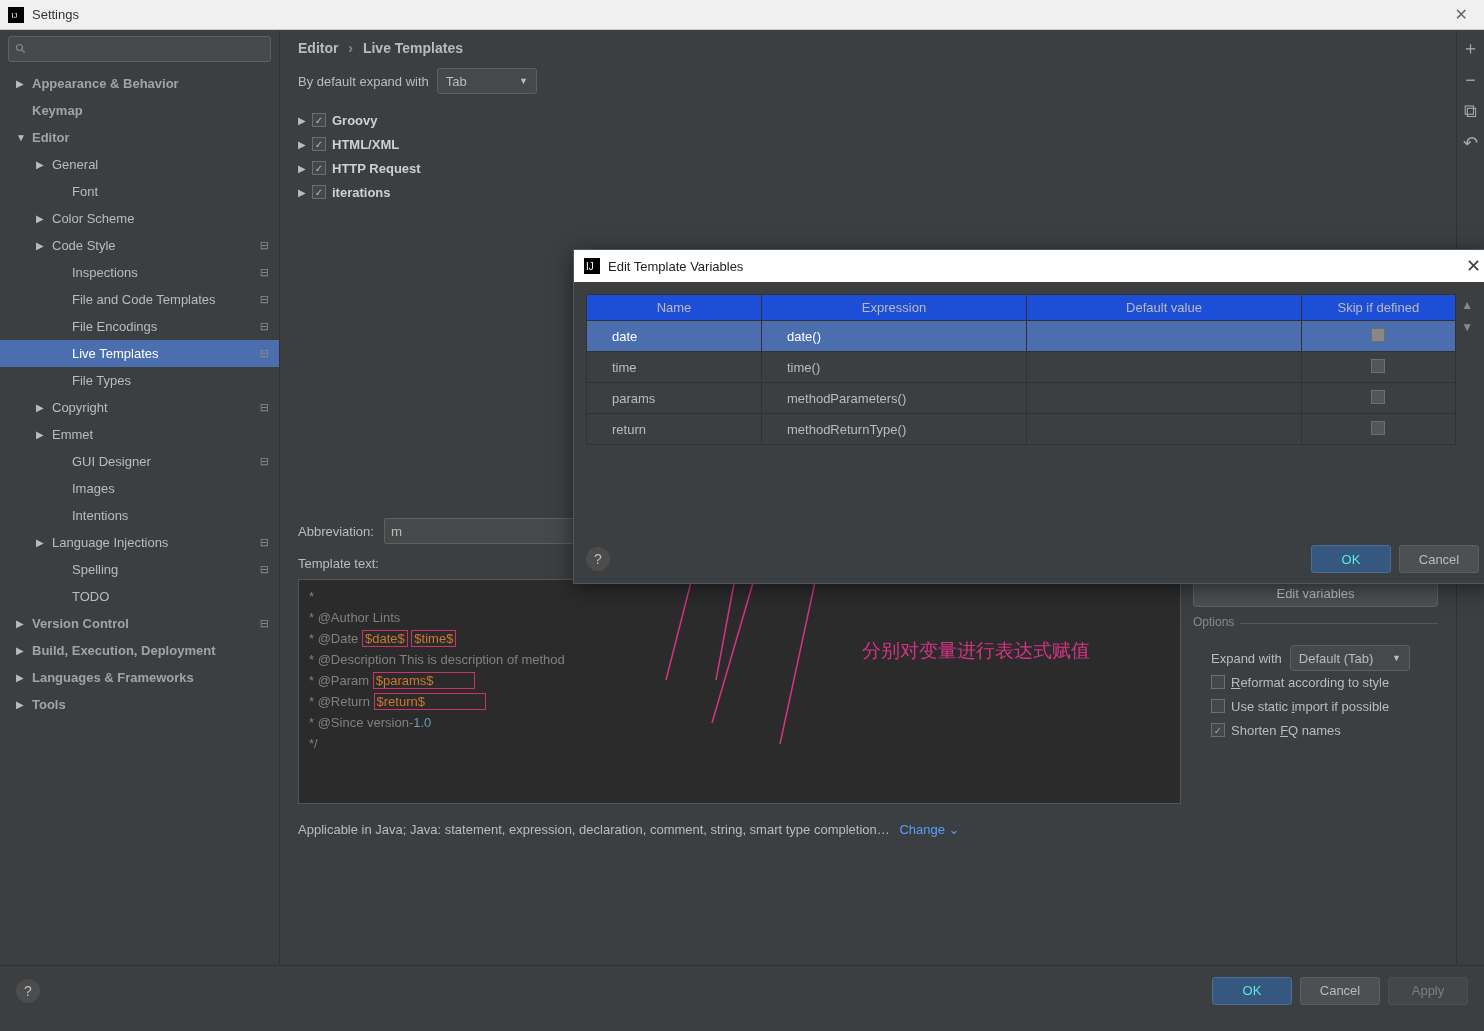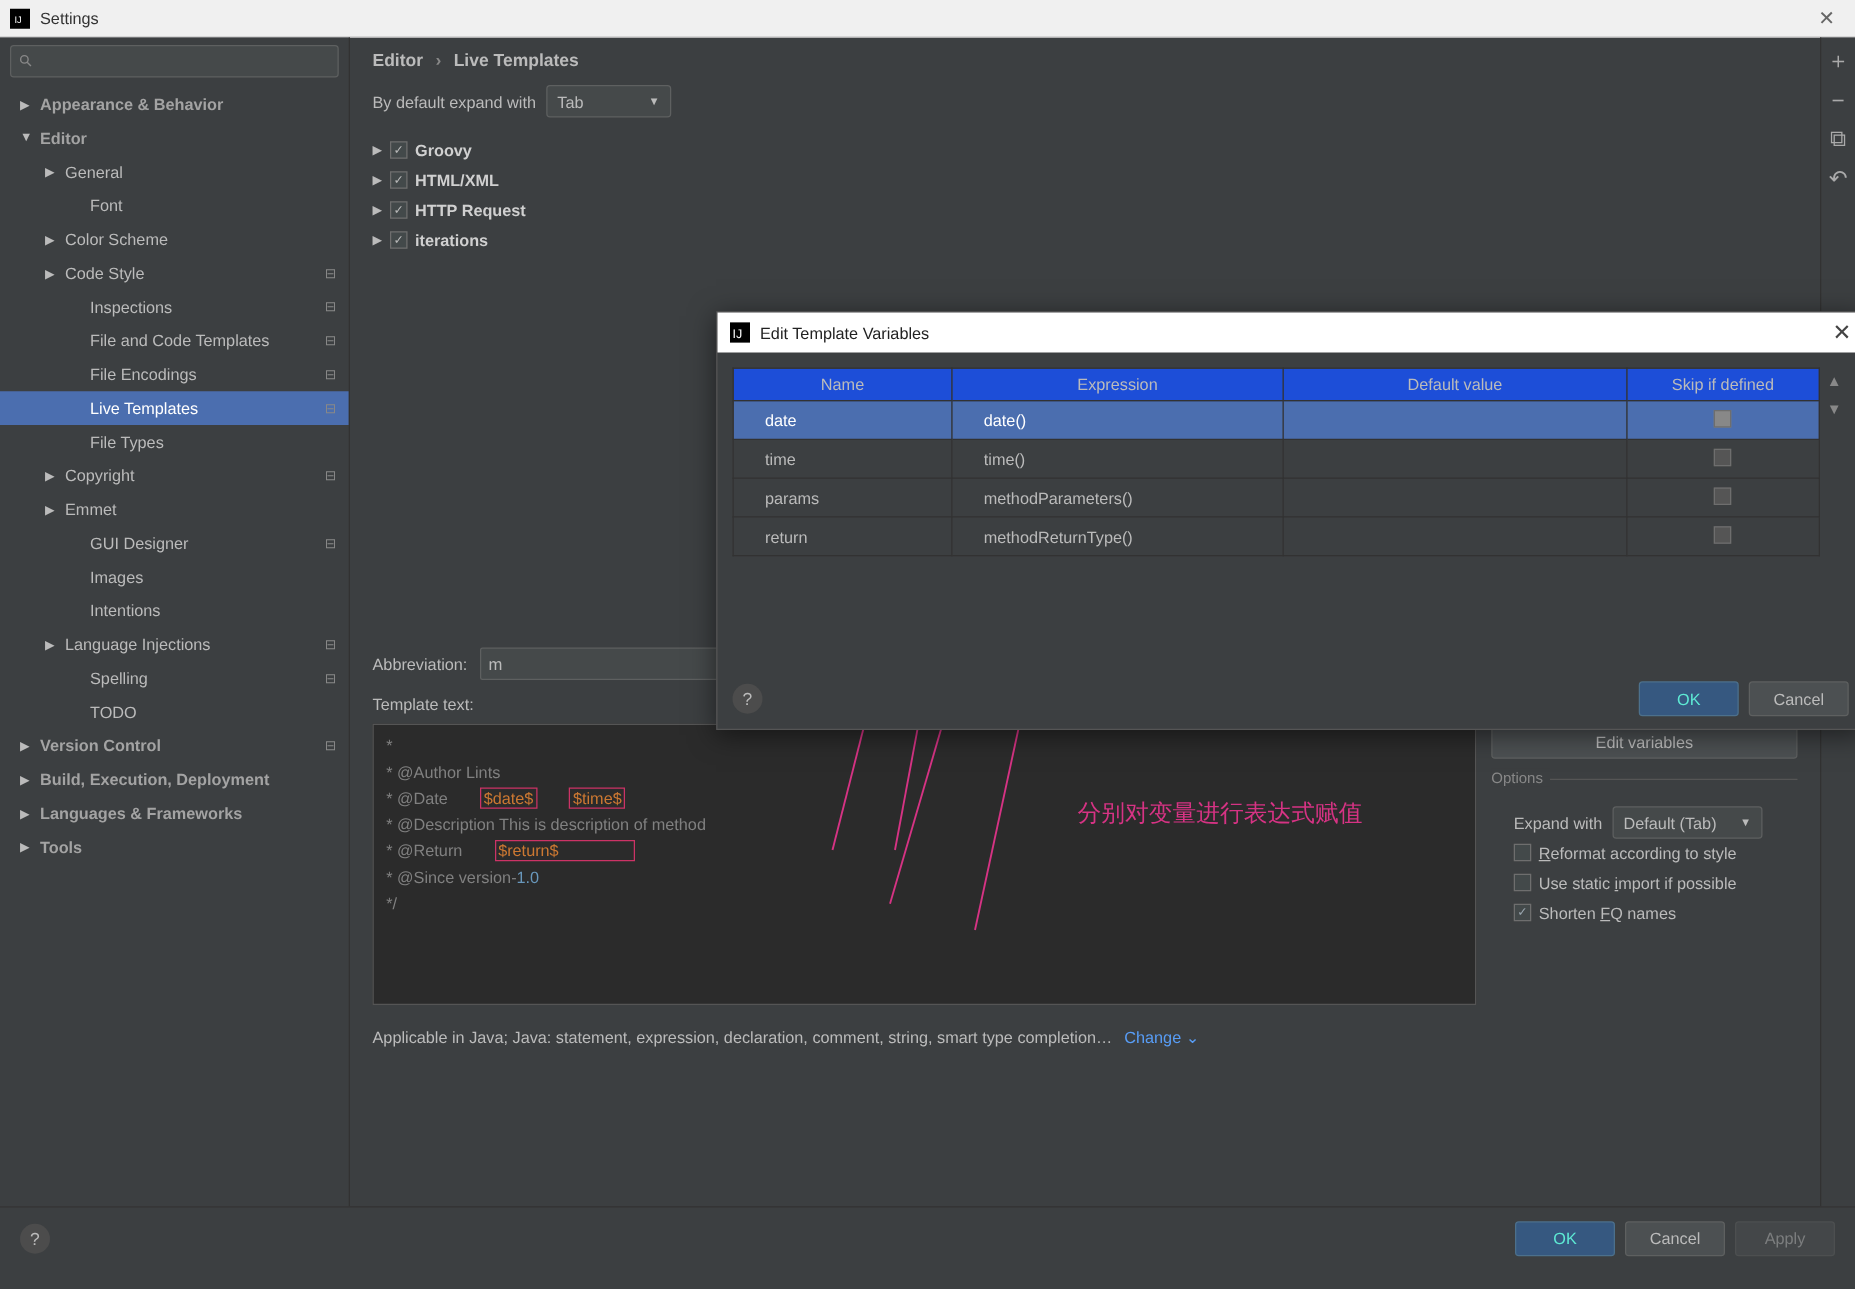--- a/index.html
+++ b/index.html
@@ -57,21 +57,21 @@
 .btn { height:28px; min-width:80px; padding:0 16px; border:1px solid #5e6060; background:#4c5052; color:#bbb; border-radius:3px; cursor:pointer; display:flex; align-items:center; justify-content:center; margin-left:8px; }
 .btn.primary { background:#365880; border-color:#4c708c; color:#5eead4; }
 
 .form-row { display:flex; align-items:center; gap:10px; margin-top:14px; }
 .form-row label { }
 .text-input { height:26px; background:#45494a; border:1px solid #5e6060; color:#bbb; padding:0 6px; border-radius:2px; }
 .template-text-wrap { display:flex; gap:12px; margin-top:8px; }
 .code-area { flex:1; background:#2b2b2b; border:1px solid #555; height:225px; font-family:Consolas,monospace; font-size:13px; padding:6px 10px; color:#808080; line-height:21px; position:relative; }
 .code-area .var { color:#cc7832; }
 .code-area .num { color:#6897bb; }
-.code-area .box { border:1px solid #cc3366; padding:0 2px;margin-left:22px; }
+.code-area .box { border:1px solid #cc3366; padding:0 2px; }
 .options-col { width:245px; }
 .options-col .fieldset-title { color:#888; font-size:12px; margin:16px 0 8px 0; border-top:1px solid #555; position:relative; }
 .options-col .fieldset-title span { background:#3c3f41; position:relative; top:-9px; padding-right:6px; }
 .opt-row { display:flex; align-items:center; height:24px; padding-left:18px; }
 .opt-row .cb { width:14px; height:14px; border:1px solid #6e6e6e; background:#43494a; margin-right:6px; display:flex; align-items:center; justify-content:center; font-size:10px; color:#9aa7b0; }
 .opt-row .cb.checked::after { content:"✓"; }
 .underline { text-decoration:underline; }
 .applicable { margin-top:18px; color:#bbb; }
 .applicable .change { color:#589df6; cursor:pointer; margin-left:6px; }
 .bottom-bar { height:50px; border-top:1px solid #323232; display:flex; align-items:center; padding:0 16px; }
@@ -101,20 +101,24 @@
           <line x1="9" y1="9" x2="13" y2="13" stroke="#888" stroke-width="1.5"></line>
         </svg>
       <span></span>
     </div>
     <div class="tree" id="tree">
         <div class="tree-item lvl0 bold">
           <span class="arrow">▶</span>
           <span class="label">Appearance &amp; Behavior</span>
         </div>
         <div class="tree-item lvl0 bold">
+          <span class="arrow"></span>
+          <span class="label">Keymap</span>
+        </div>
+        <div class="tree-item lvl0 bold">
           <span class="arrow">▼</span>
           <span class="label">Editor</span>
         </div>
         <div class="tree-item lvl1">
           <span class="arrow">▶</span>
           <span class="label">General</span>
         </div>
         <div class="tree-item lvl2">
           <span class="arrow"></span>
           <span class="label">Font</span>
@@ -255,20 +259,21 @@
       </div>
 
       <div style="margin-top:12px">Template text:</div>
 
       <div class="template-text-wrap">
         <div class="code-area">
           <div><span>*</span></div>
           <div><span> * @Author </span><span>Lints</span></div>
           <div><span> * @Date </span><span class="box var">$date$</span> <span class="box var">$time$</span></div>
           <div><span> * @Description </span><span>This is description of method</span></div>
+          <div><span> * @Param </span><span class="box var" style="padding-right:40px">$params$</span></div>
           <div><span> * @Return </span><span class="box var" style="padding-right:60px">$return$</span></div>
           <div><span> * @Since version-</span><span class="num">1.0</span></div>
           <div><span> */</span></div>
         </div>
         <div class="options-col">
           <div class="btn" style="width:100%;margin:0">
               <span>Edit variables</span>
             </div>
           <div class="fieldset-title"><span>Options</span></div>
           <div class="opt-row">

